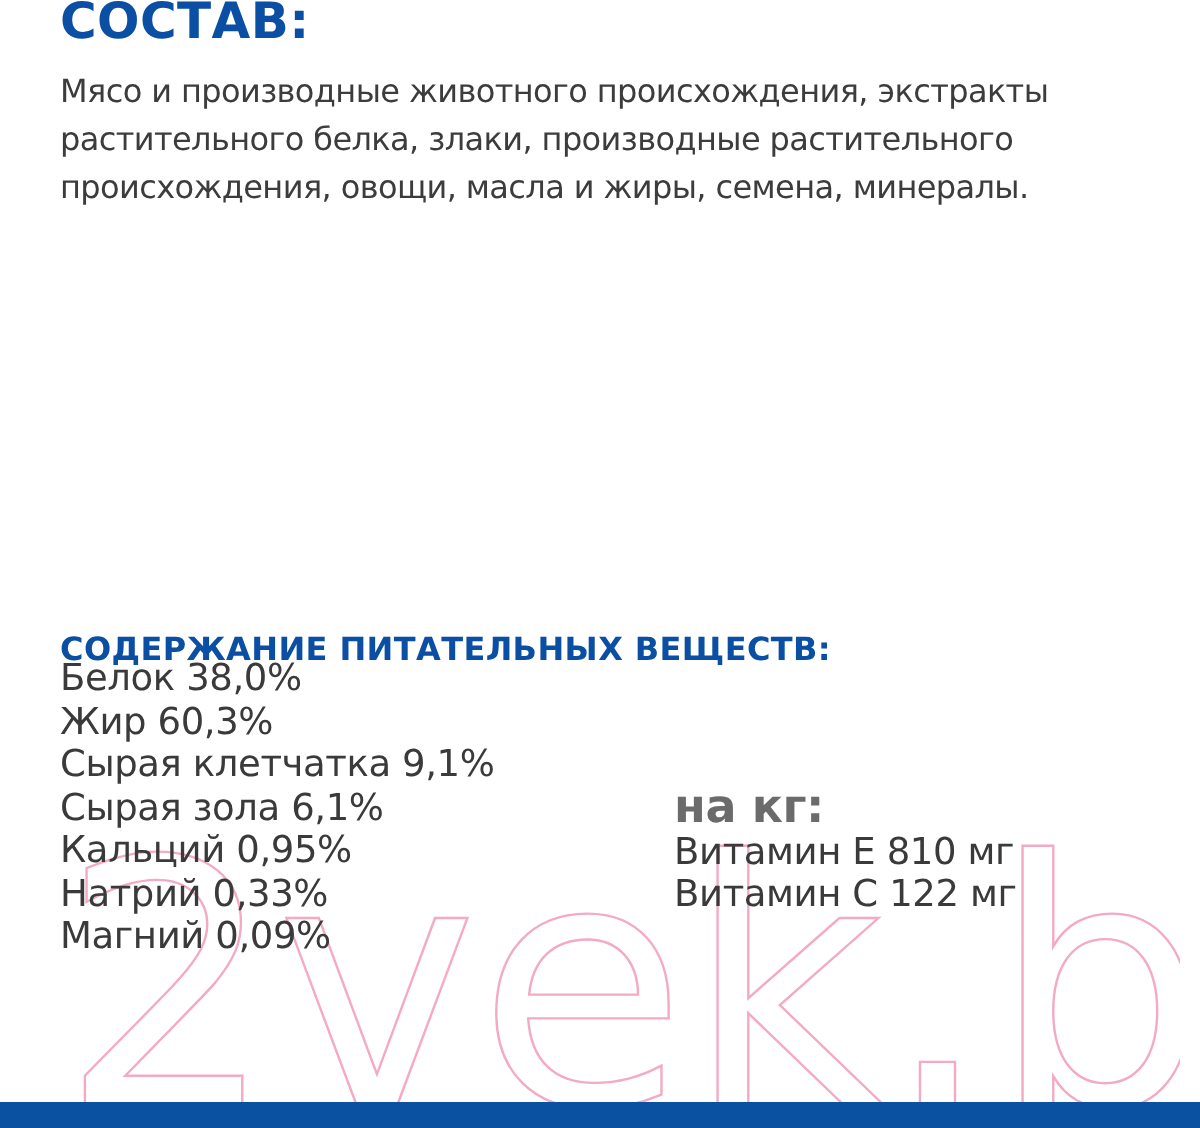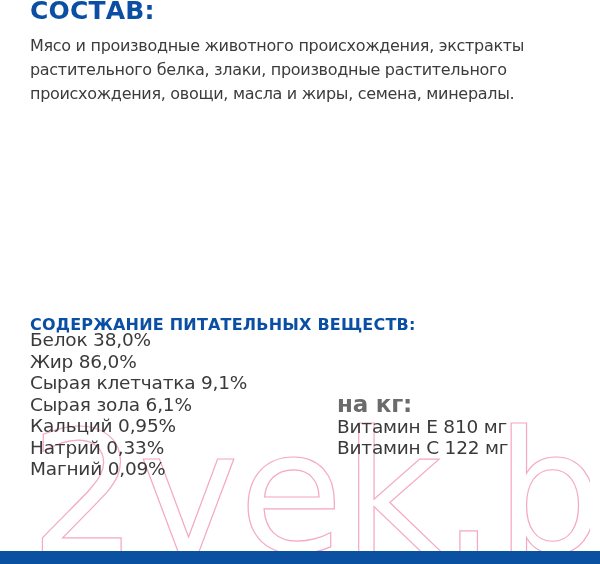--- a/index.html
+++ b/index.html
@@ -36,21 +36,21 @@
   <text x="0" y="132" font-family="DejaVu Sans, sans-serif" font-size="170" fill="none" stroke="#f4a9c4" stroke-width="1.2">2vek.by</text>
 </svg>
 
 <h1 class="h" id="title-composition">СОСТАВ:</h1>
 <p class="comp">Мясо и производные животного происхождения, экстракты растительного белка, злаки, производные растительного происхождения, овощи, масла и жиры, семена, минералы.</p>
 
 <h2 class="h" id="title-nutrients">СОДЕРЖАНИЕ ПИТАТЕЛЬНЫХ ВЕЩЕСТВ:</h2>
 
 <ul class="list" id="left-list">
   <li>Белок 38,0%</li>
-  <li>Жир 86,0%</li>
+  <li>Жир 60,3%</li>
   <li>Сырая клетчатка 9,1%</li>
   <li>Сырая зола 6,1%</li>
   <li>Кальций 0,95%</li>
   <li>Натрий 0,33%</li>
   <li>Магний 0,09%</li>
 </ul>
 
 <ul class="list" id="right-list">
   <li class="perkg">на кг:</li>
   <li>Витамин Е 810 мг</li>

